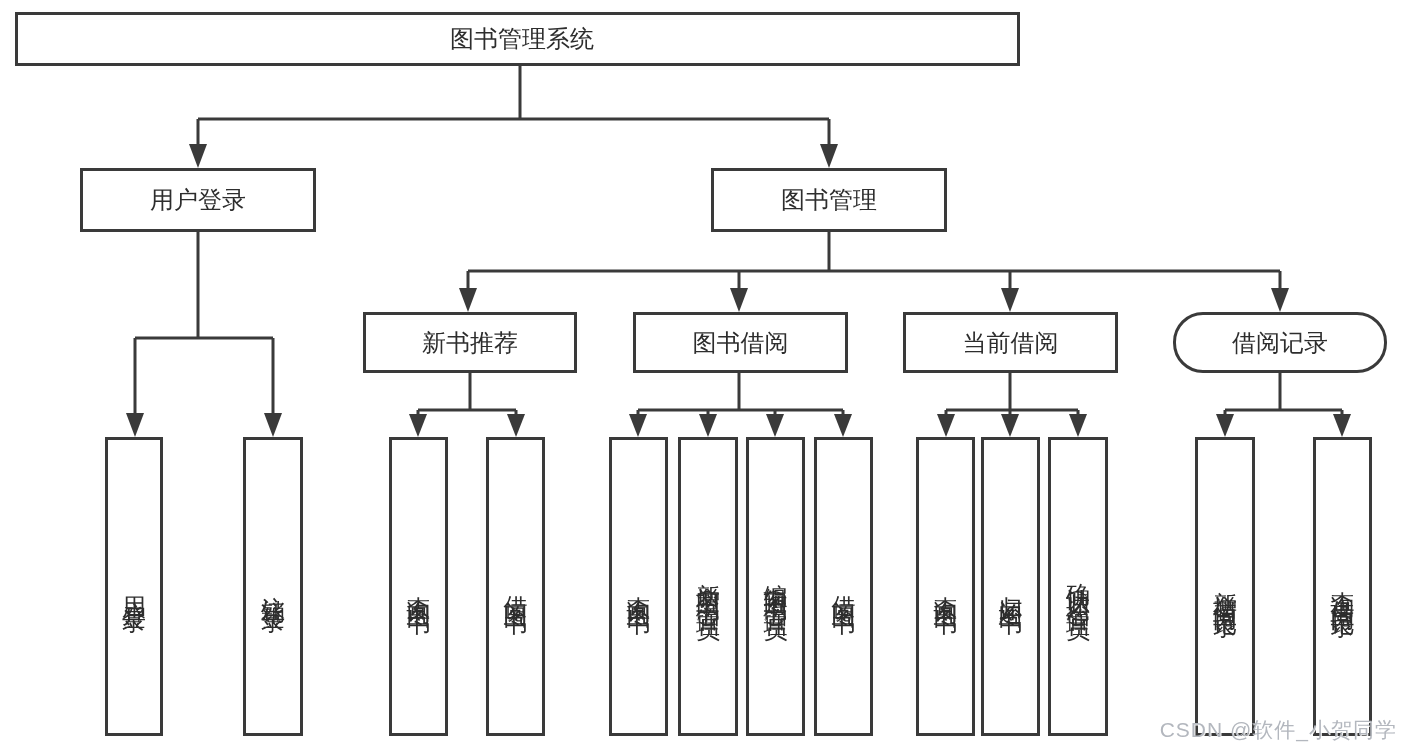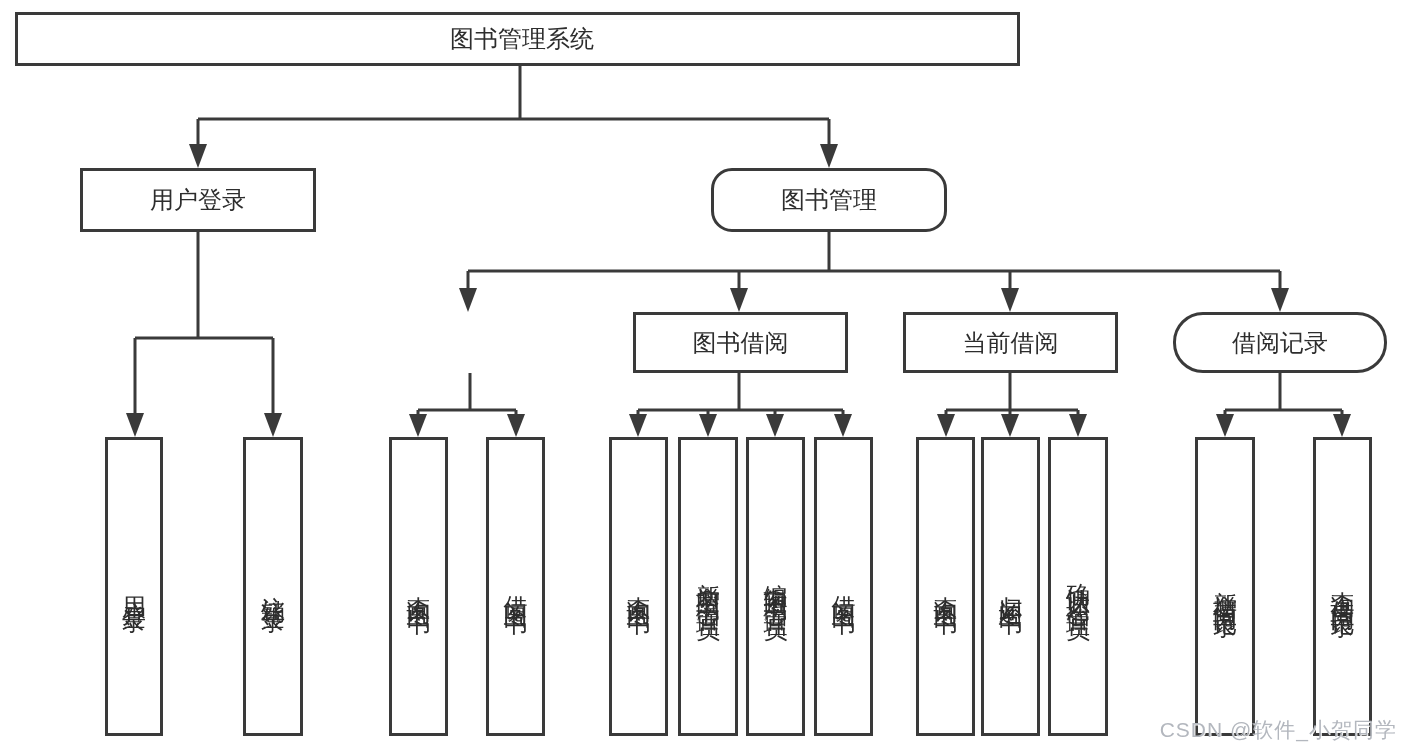--- a/index.html
+++ b/index.html
@@ -92,24 +92,27 @@
     </g>
   </svg>
 
   <div class="box" style="left:15px; top:12px; width:1005px; height:54px;padding-left:9px;">
     <span>图书管理系统</span>
   </div>
 
   <div class="box" style="left:80px; top:168px; width:236px; height:64px;">
     <span>用户登录</span>
   </div>
-  <div class="box" style="left:711px; top:168px; width:236px; height:64px;border-radius:21px;">
+  <div class="box" style="left:711px; top:168px; width:236px; height:64px;">
     <span>图书管理</span>
   </div>
 
+  <div class="box" style="left:363px; top:312px; width:214px; height:61px;">
+    <span>新书推荐</span>
+  </div>
   <div class="box" style="left:903px; top:312px; width:215px; height:61px;">
     <span>当前借阅</span>
   </div>
   <div class="box" style="left:633px; top:312px; width:215px; height:61px;">
     <span>图书借阅</span>
   </div>
   <div class="box" style="left:1173px; top:312px; width:214px; height:61px;border-radius:30px;">
     <span>借阅记录</span>
   </div>
 

